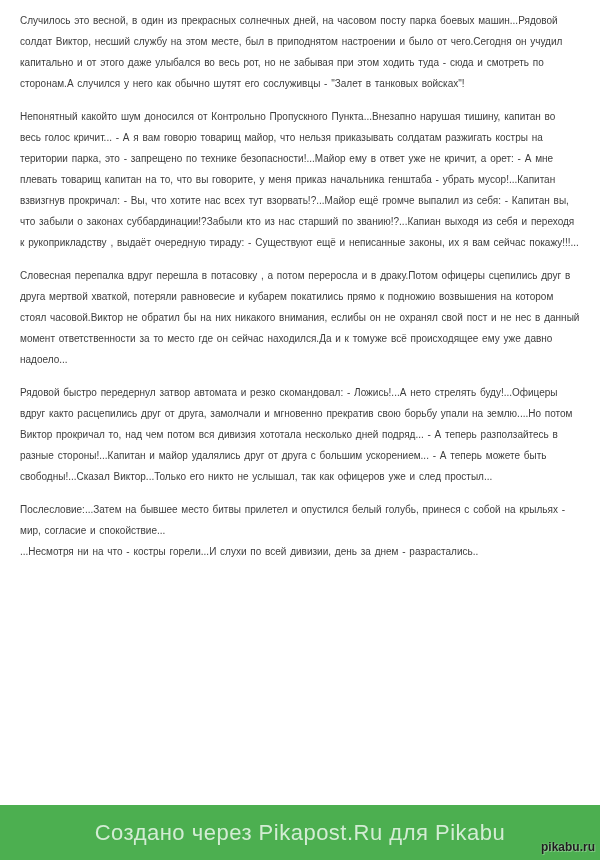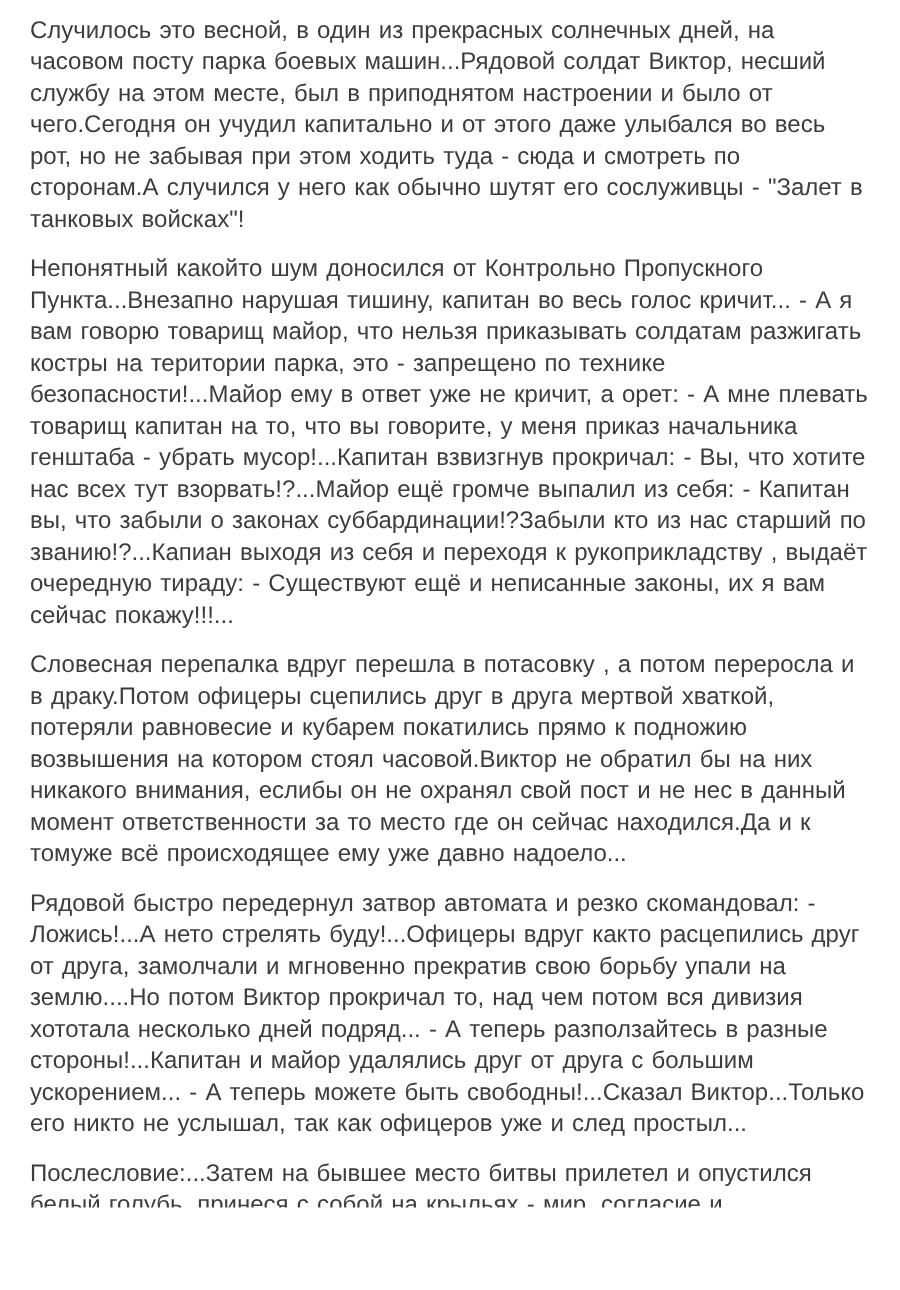--- a/index.html
+++ b/index.html
@@ -21,21 +21,21 @@
     top: 0;
     left: 0;
     right: 0;
     bottom: 55px;
     padding: 10px 20px 0 20px;
     box-sizing: border-box;
     overflow: hidden;
   }
   .story p {
     margin: 0 0 12px 0;
-    font-size: 16px;
+    font-size: 10px;
     line-height: 21px;
     color: #3d3d3d;
     white-space: pre-line;
     word-spacing: 1px;
   }
   .footer-bar {
     position: absolute;
     left: 0;
     right: 0;
     bottom: 0;
@@ -67,14 +67,18 @@
 
   <div class="story">
     <p>Случилось это весной, в один из прекрасных солнечных дней, на часовом посту парка боевых машин...Рядовой солдат Виктор, несший службу на этом месте, был в приподнятом настроении и было от чего.Сегодня он учудил капитально и от этого даже улыбался во весь рот, но не забывая при этом ходить туда - сюда и смотреть по сторонам.А случился у него как обычно шутят его сослуживцы - "Залет в танковых войсках"!</p>
     <p>Непонятный какойто шум доносился от Контрольно Пропускного Пункта...Внезапно нарушая тишину, капитан во весь голос кричит... - А я вам говорю товарищ майор, что нельзя приказывать солдатам разжигать костры на територии парка, это - запрещено по технике безопасности!...Майор ему в ответ уже не кричит, а орет: - А мне плевать товарищ капитан на то, что вы говорите, у меня приказ начальника генштаба - убрать мусор!...Капитан взвизгнув прокричал: - Вы, что хотите нас всех тут взорвать!?...Майор ещё громче выпалил из себя: - Капитан вы, что забыли о законах суббардинации!?Забыли кто из нас старший по званию!?...Капиан выходя из себя и переходя к рукоприкладству , выдаёт очередную тираду: - Существуют ещё и неписанные законы, их я вам сейчас покажу!!!...</p>
     <p>Словесная перепалка вдруг перешла в потасовку , а потом переросла и в драку.Потом офицеры сцепились друг в друга мертвой хваткой, потеряли равновесие и кубарем покатились прямо к подножию возвышения на котором стоял часовой.Виктор не обратил бы на них никакого внимания, еслибы он не охранял свой пост и не нес в данный момент ответственности за то место где он сейчас находился.Да и к томуже всё происходящее ему уже давно надоело...</p>
     <p>Рядовой быстро передернул затвор автомата и резко скомандовал: - Ложись!...А нето стрелять буду!...Офицеры вдруг както расцепились друг от друга, замолчали и мгновенно прекратив свою борьбу упали на землю....Но потом Виктор прокричал то, над чем потом вся дивизия хототала несколько дней подряд... - А теперь разползайтесь в разные стороны!...Капитан и майор удалялись друг от друга с большим ускорением... - А теперь можете быть свободны!...Сказал Виктор...Только его никто не услышал, так как офицеров уже и след простыл...</p>
     <p>Послесловие:...Затем на бывшее место битвы прилетел и опустился белый голубь, принеся с собой на крыльях - мир, согласие и спокойствие...
 ...Несмотря ни на что - костры горели...И слухи по всей дивизии, день за днем - разрастались..</p>
   </div>
 
+  <div class="footer-bar" style="background: rgb(76, 175, 80);">
+    <span class="footer-caption" style="color: rgb(211, 236, 212);">Создано через Pikapost.Ru для Pikabu</span>
+    <span class="footer-watermark">pikabu.ru</span>
+  </div>
 
 </div>
 
 </body></html>

